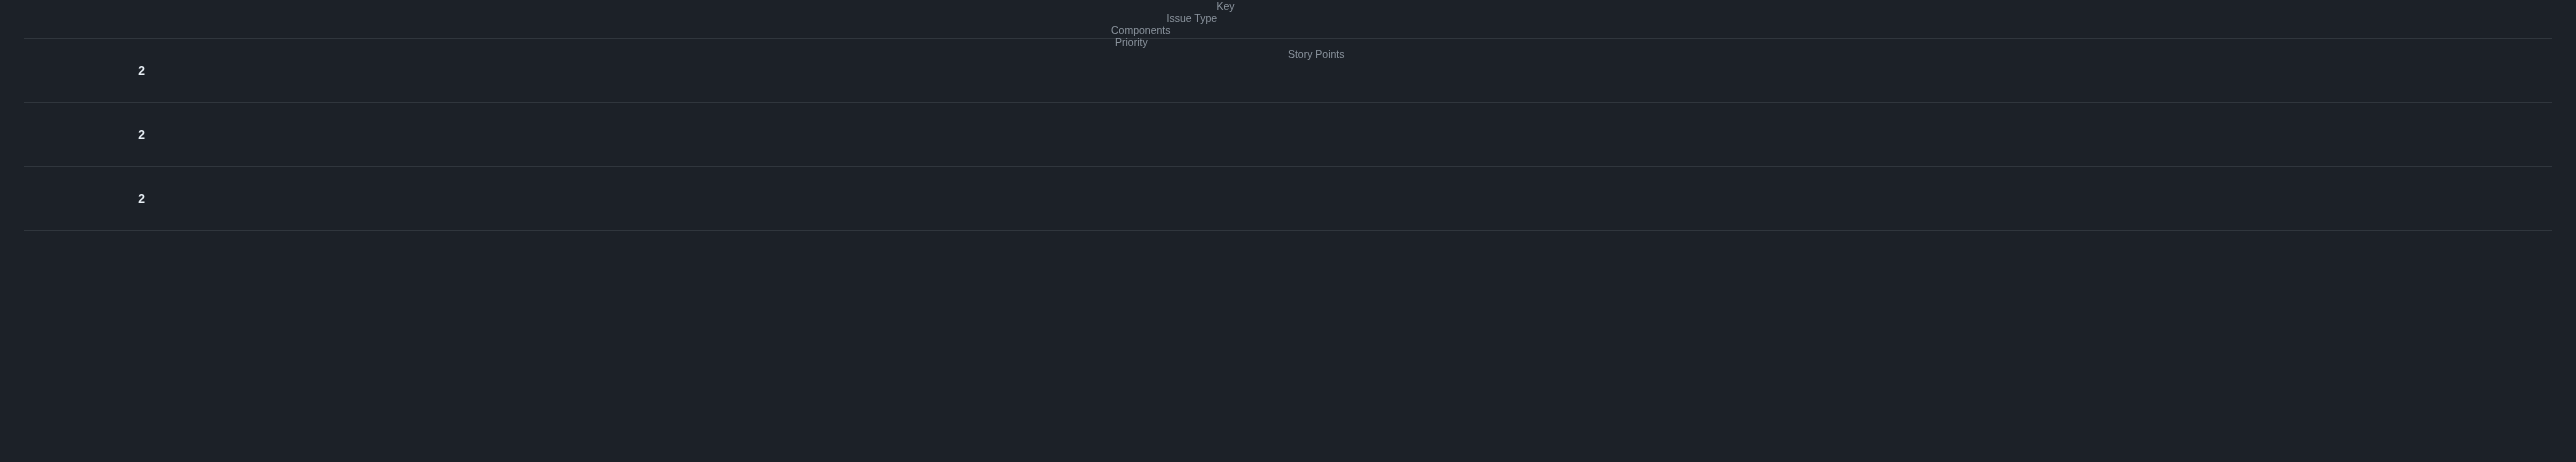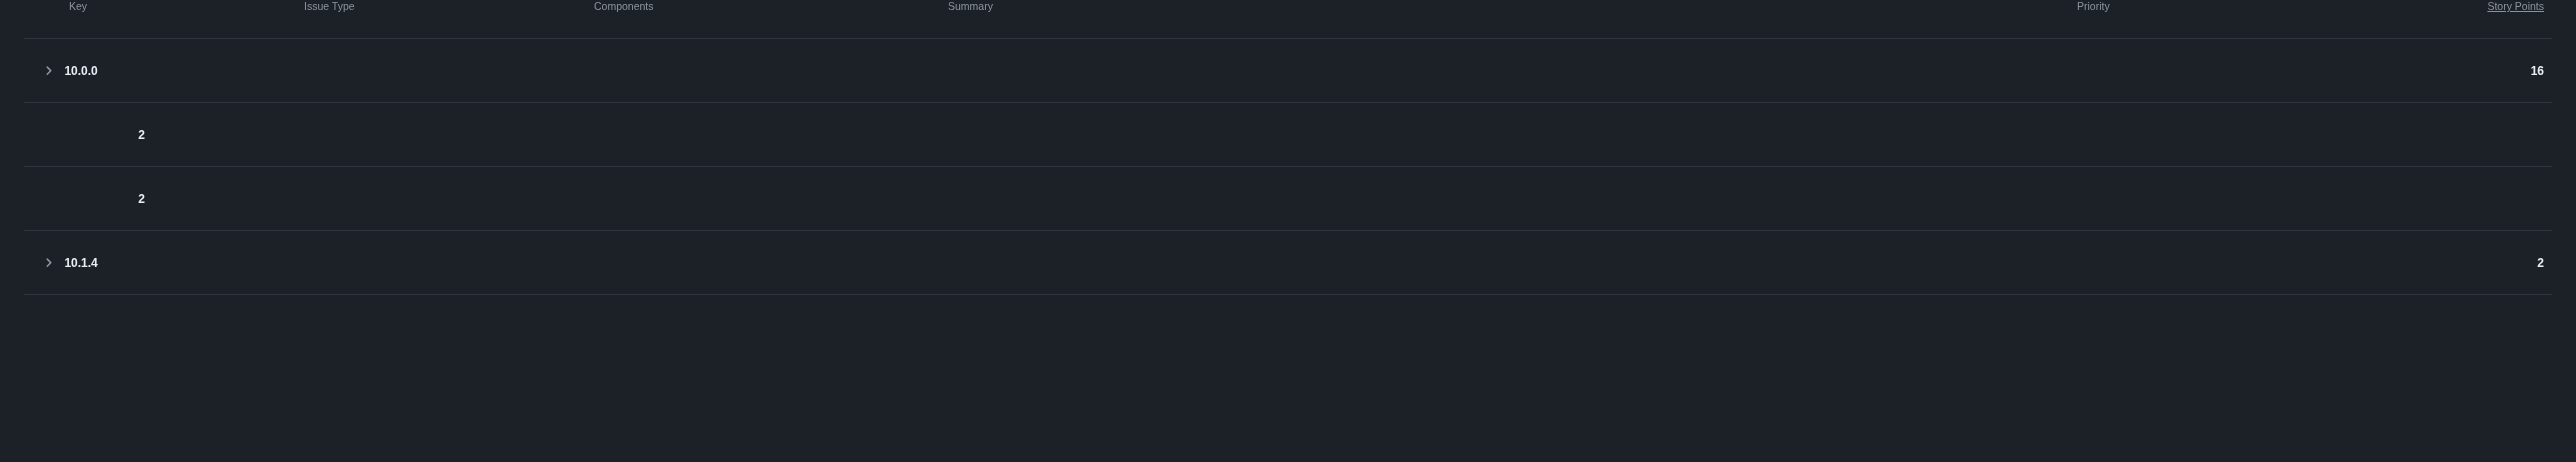--- a/index.html
+++ b/index.html
@@ -8,34 +8,36 @@
       color: #c9d1d9;
       font-family: -apple-system, BlinkMacSystemFont, "Segoe UI", Helvetica, Arial, sans-serif;
       font-size: 11.3px;
       width: 2576px;
       height: 463px;
       padding: 0 24px;
     }
     .table { width: 100%; }
     .header-row {
       display: flex;
+      align-items: center;
       height: 39px;
       border-bottom: 0.8px solid #30363d;
+      flex-direction: column;
     }
     .header-cell {
       color: #8b949e;
       font-size: 10.5px;
       font-weight: 500;
     }
     .col-key { width: 233px; padding-left: 45px; }
     .col-issuetype { width: 290px; margin-left: 47px; }
     .col-components { width: 354px; }
     .col-summary { flex: 1; }
     .col-priority { width: 346px; }
-    .col-storypoints { width: 129px; text-align: right; padding-right: 8px; text-decoration: underline; }
+    .col-storypoints { width: 129px; text-align: right; padding-right: 8px; }
     .group-row {
       display: flex;
       align-items: center;
       height: 64px;
       border-bottom: 0.8px solid #30363d;
       cursor: pointer;
     }
     .group-left {
       display: flex;
       align-items: center;
@@ -66,51 +68,31 @@
     }
   </style>
 </head>
 <body>
 
 <div class="table">
   <div class="header-row">
     <div class="header-cell col-key">Key</div>
     <div class="header-cell col-issuetype">Issue Type</div>
     <div class="header-cell col-components">Components</div>
-    <div class="header-cell col-summary">Summary</div>
     <div class="header-cell col-priority">Priority</div>
     <div class="header-cell col-storypoints">Story Points</div>
   </div>
 
-  <div class="group-row">
-    <div class="group-left">
-      <span class="chevron">
-        <svg viewBox="0 0 16 16" fill="none" stroke="#8b949e" stroke-width="2.2" stroke-linecap="round" stroke-linejoin="round">
-            <polyline points="6 3 11 8 6 13"></polyline>
-          </svg>
-      </span>
-      <span class="group-label">10.0.0</span>
-    </div>
-    <span class="group-points">16</span>
-  </div>
 
   <div class="group-row">
     <span class="group-points">2</span>
   </div>
 
 
   <div class="group-row">
     <span class="group-points">2</span>
   </div>
 
   <div class="group-row">
-    <div class="group-left">
-      <span class="chevron">
-        <svg viewBox="0 0 16 16" fill="none" stroke="#8b949e" stroke-width="2.2" stroke-linecap="round" stroke-linejoin="round">
-            <polyline points="6 3 11 8 6 13"></polyline>
-          </svg>
-      </span>
-      <span class="group-label">10.1.4</span>
-    </div>
     <span class="group-points">2</span>
   </div>
 </div>
 
 
 </body></html>

